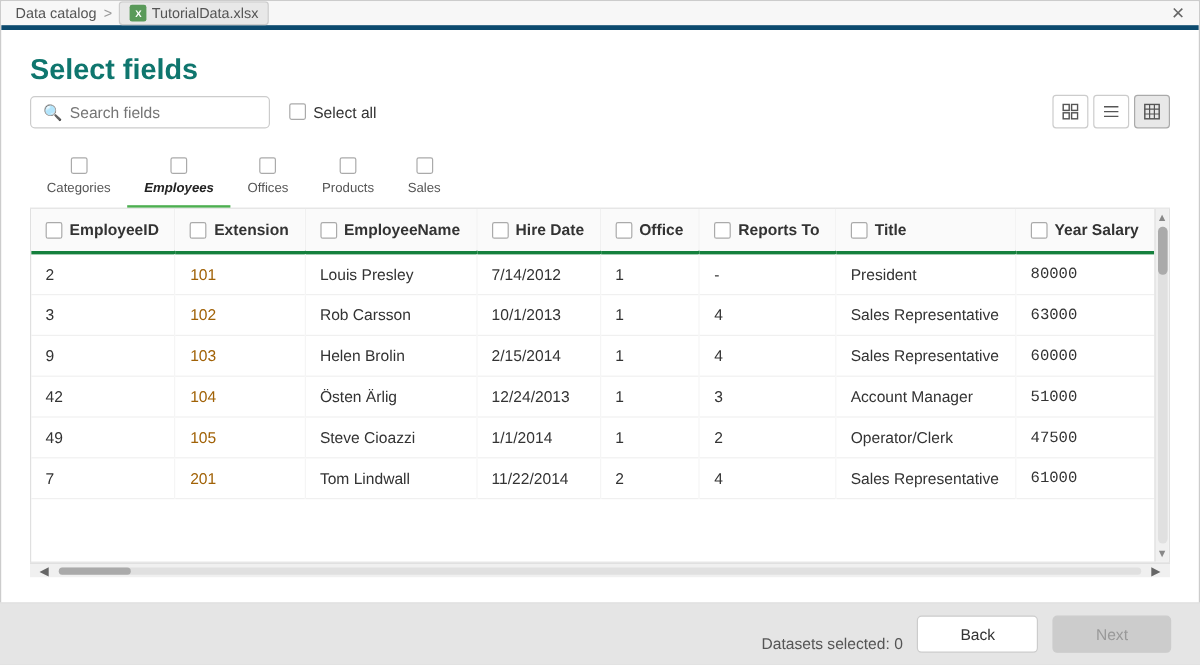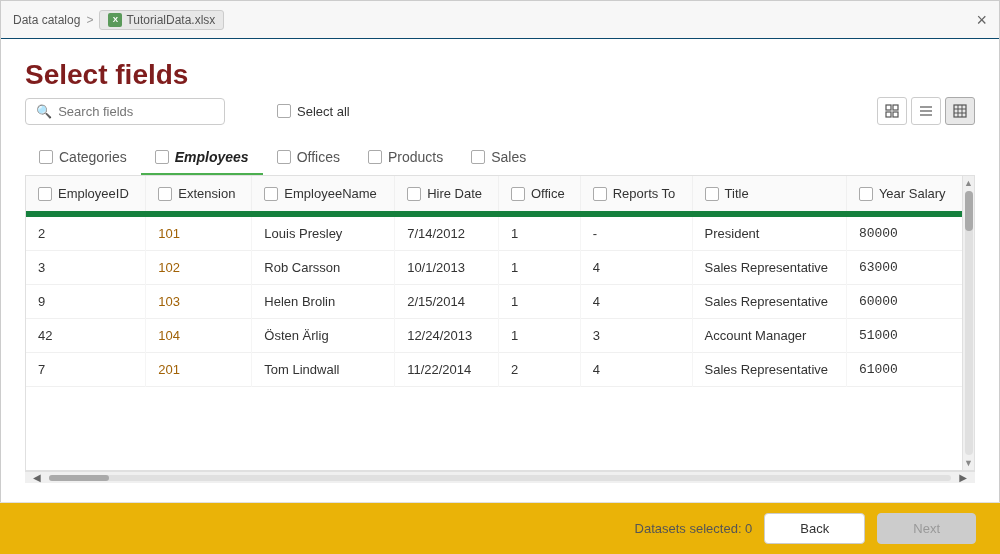--- a/index.html
+++ b/index.html
@@ -13,23 +13,23 @@
       overflow: hidden;
       border: 1px solid #ccc;
     }
 
     
     .title-bar {
       display: flex;
       align-items: center;
       justify-content: space-between;
       padding: 8px 12px;
-      border-bottom: 1px solid #0c4a6e;
+      border-bottom: 4px solid #0c4a6e;
       background: #f7f7f7;
-      height: 38px;
+      height: 24px;
     }
     .title-bar-left {
       display: flex;
       align-items: center;
       gap: 6px;
       font-size: 12px;
       color: #555;
     }
     .breadcrumb-separator { color: #999; }
     .breadcrumb-file {
@@ -62,23 +62,23 @@
       border: none;
       line-height: 1;
     }
 
     
     .main-content {
       padding: 20px 24px 0 24px;
     }
 
     .page-title {
-      font-size: 28px;
+      font-size: 24px;
       font-weight: 600;
-      color: #7f1d1d;
+      color: #0f766e;
       margin-bottom: 6px;
     }
     .page-subtitle {
       font-size: 13px;
       color: #5a9a5a;
       margin-bottom: 18px;
     }
 
     
     .toolbar {
@@ -110,21 +110,20 @@
       width: 100%;
       background: transparent;
     }
     .search-icon { color: #999; font-size: 13px; }
 
     .select-all-container {
       display: flex;
       align-items: flex-start;
       gap: 6px;
       cursor: pointer;
-      margin-left: 36px;
     }
     .checkbox {
       width: 14px;
       height: 14px;
       border: 1px solid #aaa;
       border-radius: 2px;
       display: inline-block;
       background: #fff;
     }
 
@@ -157,24 +156,25 @@
       align-items: center;
       border-bottom: 1px solid #e0e0e0;
       margin-bottom: 0;
     }
     .tab {
       display: flex;
       align-items: center;
       gap: 6px;
       padding: 8px 14px;
       cursor: pointer;
-      font-size: 14px;
+      font-size: 11px;
       color: #555;
       border-bottom: 2px solid transparent;
       white-space: nowrap;
+      flex-direction: column;
     }
     .tab.active {
       color: #222;
       font-weight: 600;
       border-bottom: 2px solid #4CAF50;
       font-style: italic;
     }
     .tab .checkbox { flex-shrink: 0; }
     table {
       width: 100%;
@@ -184,22 +184,22 @@
     }
     thead {
       background: #fafafa;
       position: sticky;
       top: 0;
       z-index: 1;
     }
     thead th {
       padding: 10px 12px;
       text-align: left;
-      font-weight: 400;
-      border-bottom: 6px solid #15803d;
+      font-weight: 700;
+      border-bottom: 3px solid #15803d;
       border-right: 1px solid #f0f0f0;
       white-space: nowrap;
     }
     thead th:last-child { border-right: none; }
     thead th .th-inner {
       display: flex;
       align-items: center;
       gap: 6px;
     }
     tbody tr {
@@ -238,26 +238,26 @@
     .h-scroll-thumb {
       width: 60px;
       height: 6px;
       background: #aaa;
       border-radius: 3px;
     }
 
     
     .footer {
       display: flex;
-      align-items: center;
+      align-items: flex-end;
       justify-content: flex-end;
       padding: 10px 24px;
       border-top: 1px solid #e0e0e0;
       gap: 12px;
-      background: #eab308;
+      background: #e5e5e5;
       position: absolute;
       bottom: 0;
       left: 0;
       right: 0;
     }
     .datasets-label {
       color: #555;
       font-size: 13px;
     }
     .btn {
@@ -447,20 +447,30 @@
               <td>42</td>
               <td class="link-cell">104</td>
               <td>Östen Ärlig</td>
               <td>12/24/2013</td>
               <td>1</td>
               <td>3</td>
               <td>Account Manager</td>
               <td>51000</td>
             </tr>
             <tr>
+              <td>49</td>
+              <td class="link-cell">105</td>
+              <td>Steve Cioazzi</td>
+              <td>1/1/2014</td>
+              <td>1</td>
+              <td>2</td>
+              <td>Operator/Clerk</td>
+              <td>47500</td>
+            </tr>
+            <tr>
               <td>7</td>
               <td class="link-cell">201</td>
               <td>Tom Lindwall</td>
               <td>11/22/2014</td>
               <td>2</td>
               <td>4</td>
               <td>Sales Representative</td>
               <td>61000</td>
             </tr>
           </tbody>

